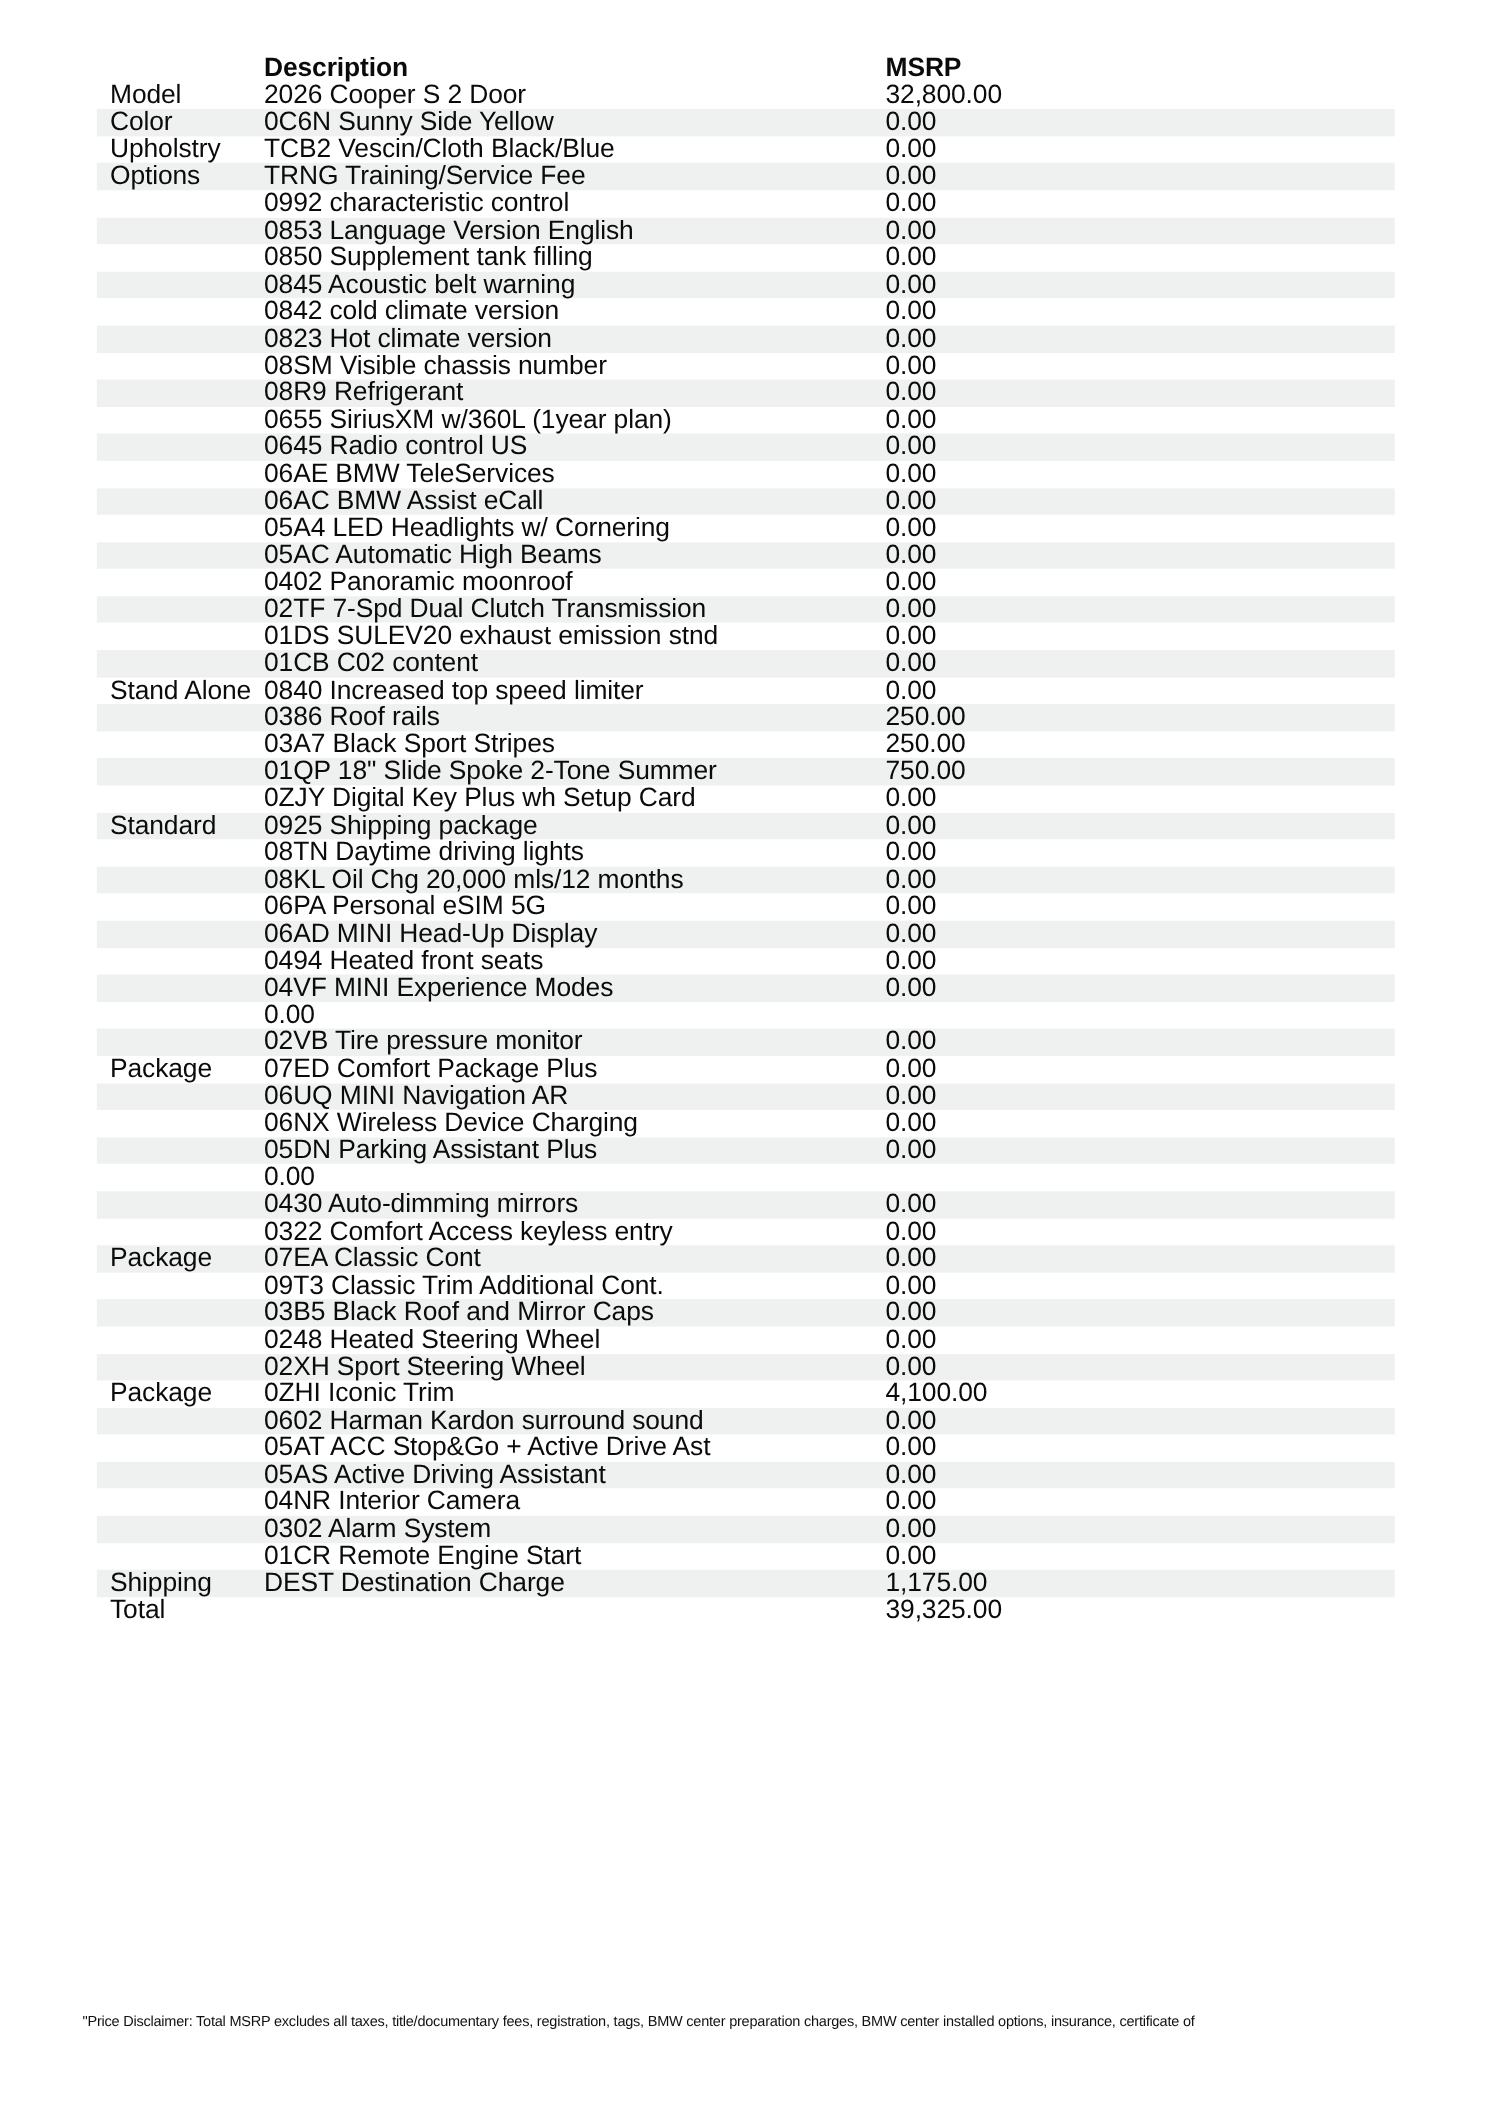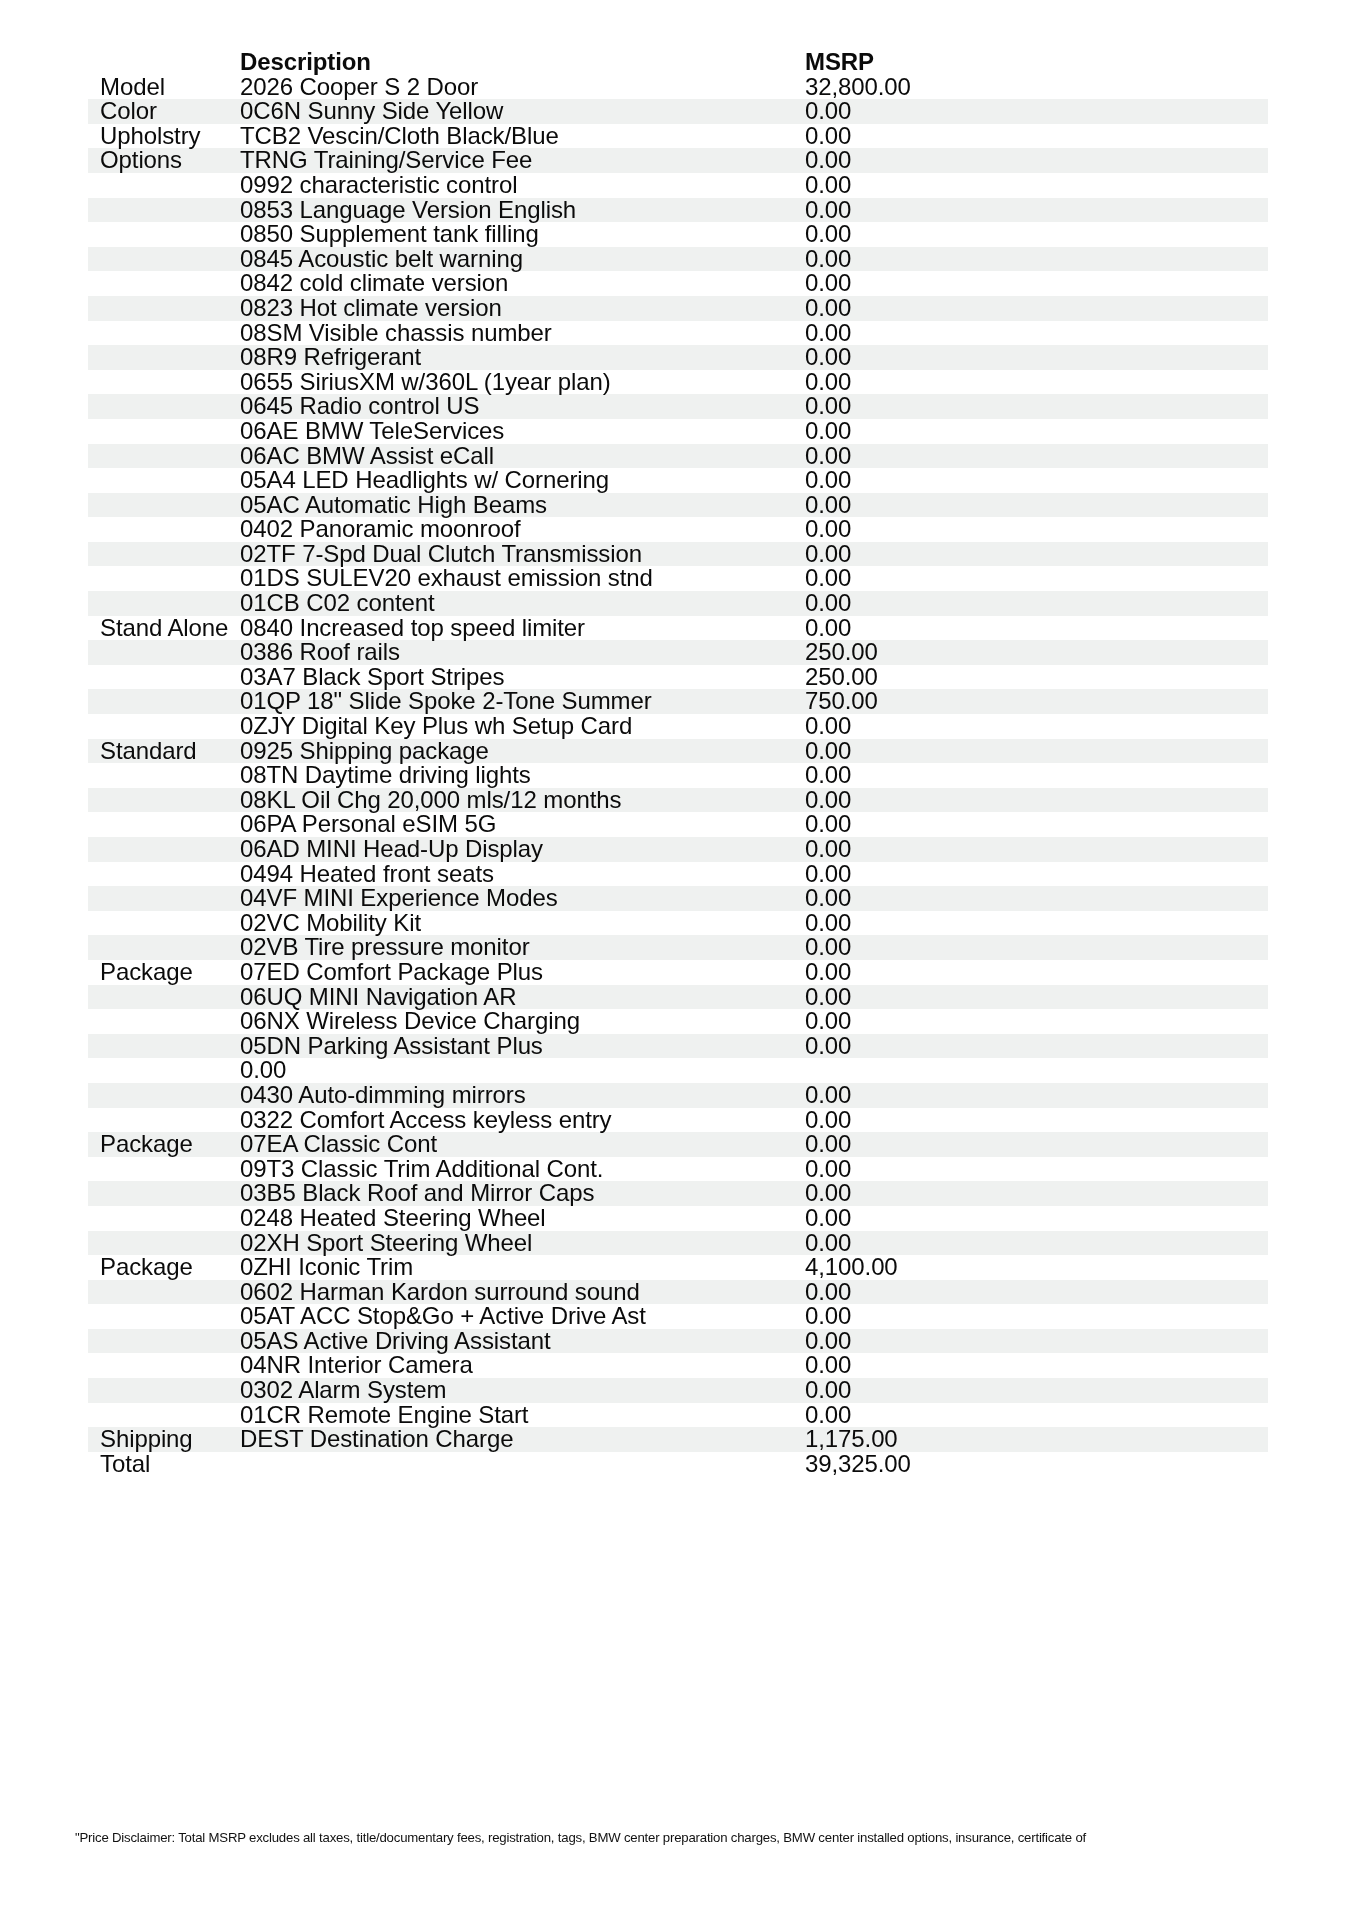--- a/index.html
+++ b/index.html
@@ -320,21 +320,20 @@
 
   <div class="row">
     <div class="cell cat"></div>
     <div class="cell desc">04VF MINI Experience Modes</div>
     <div class="cell msrp">0.00</div>
     <div class="cell spacer"></div>
   </div>
 
   <div class="row">
     <div class="cell cat"></div>
-    <div class="cell desc">02VC Mobility Kit</div>
     <div class="cell msrp">0.00</div>
     <div class="cell spacer"></div>
   </div>
 
   <div class="row">
     <div class="cell cat"></div>
     <div class="cell desc">02VB Tire pressure monitor</div>
     <div class="cell msrp">0.00</div>
     <div class="cell spacer"></div>
   </div>

